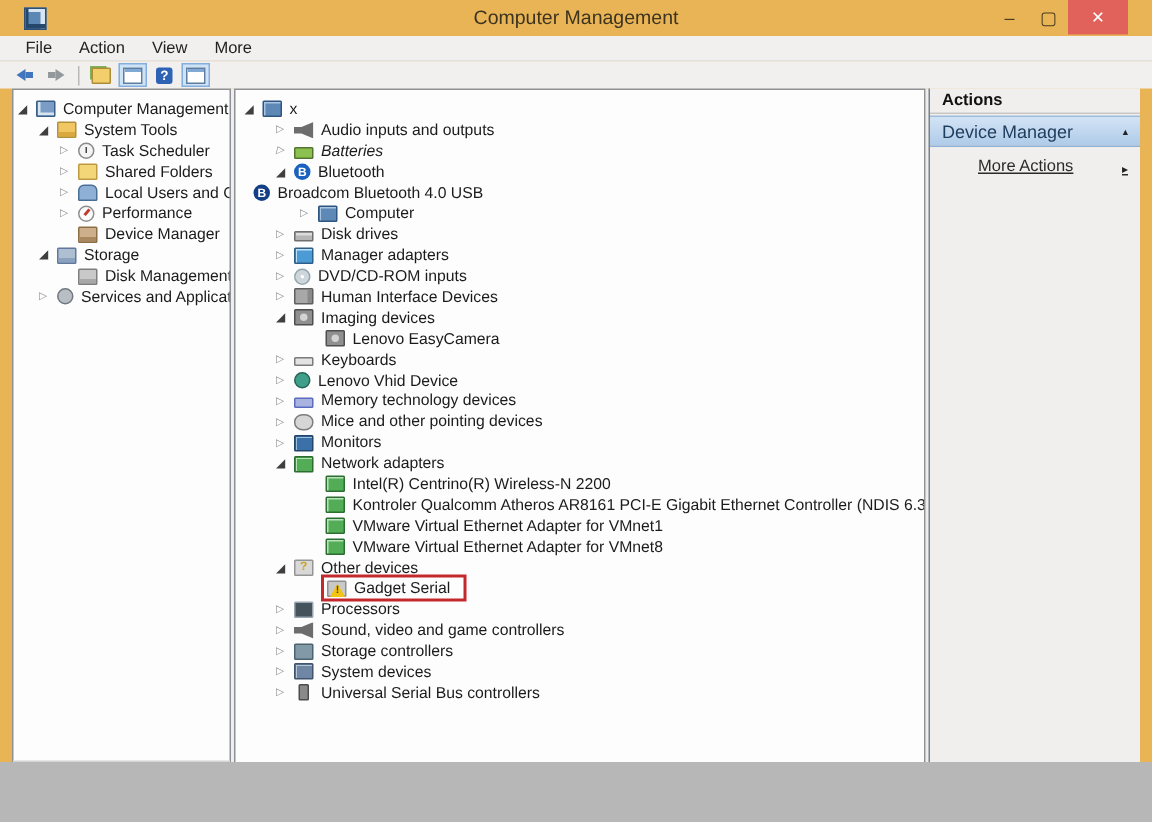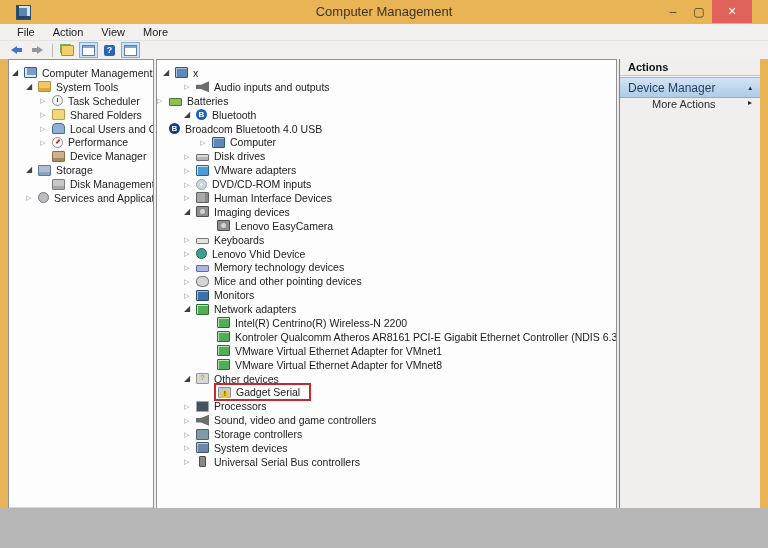--- a/index.html
+++ b/index.html
@@ -93,21 +93,21 @@
   
   .hscroll{position:absolute;left:0;right:0;bottom:0;height:14px;background:#f3f2f1;border-top:1px solid #d5d5d5;display:flex;align-items:center;}
   .harrow{width:14px;font-size:6px;color:#5a5a5a;text-align:center;}
   .hthumb{height:10px;width:88px;background:#c6c6c6;border-radius:1px;}
   .hspacer{flex:1;}
 
   
   .actions-header{height:16px;line-height:16px;font-size:11px;font-weight:bold;color:#111;padding-left:8px;border-bottom:1px solid #c9c7c5;}
   .dm-bar{height:19px;margin-top:1px;background:linear-gradient(#d3e3f5,#aecbe8);border-top:1px solid #9dbcd9;border-bottom:1px solid #8fb0d2;display:flex;align-items:center;justify-content:space-between;padding:0 8px;font-size:12px;color:#1e3c5c;}
   .dm-bar .tri{font-size:7px;color:#222;}
-  .more-actions{height:19px;display:flex;align-items:flex-start;justify-content:space-between;padding:0 8px 0 32px;font-size:11px;color:#2b2b2b;}
+  .more-actions{height:19px;display:flex;align-items:flex-end;justify-content:space-between;padding:0 8px 0 32px;font-size:11px;color:#2b2b2b;text-decoration:underline;}
   .more-actions .tri{font-size:8px;color:#222;}
 
   
   .statusbar{position:absolute;left:8px;top:523px;width:752px;height:15px;background:#e9e8e6;}
 </style>
 </head>
 <body>
 
 <div class="frame">
 
@@ -206,21 +206,21 @@
           <div class="trow" style="padding-left: 6px;">
             <span class="exp expanded">◢</span>
             <span class="ic ic-computer-icon"></span>
             <span class="lbl">x</span>
           </div>
           <div class="trow" style="padding-left: 27px;">
             <span class="exp collapsed">▷</span>
             <span class="ic ic-speaker-icon"></span>
             <span class="lbl">Audio inputs and outputs</span>
           </div>
-          <div class="trow" style="">
+          <div class="trow" style="padding-left: 27px; font-style: italic;">
             <span class="exp collapsed">▷</span>
             <span class="ic ic-battery-icon"></span>
             <span class="lbl">Batteries</span>
           </div>
           <div class="trow" style="padding-left: 27px;">
             <span class="exp expanded">◢</span>
             <span class="ic ic-bluetooth-icon"></span>
             <span class="lbl">Bluetooth</span>
           </div>
           <div class="trow" style="">
@@ -234,21 +234,21 @@
             <span class="lbl">Computer</span>
           </div>
           <div class="trow" style="padding-left: 27px;">
             <span class="exp collapsed">▷</span>
             <span class="ic ic-disk-icon"></span>
             <span class="lbl">Disk drives</span>
           </div>
           <div class="trow" style="padding-left: 27px;">
             <span class="exp collapsed">▷</span>
             <span class="ic ic-display-icon"></span>
-            <span class="lbl">VMware adapters</span>
+            <span class="lbl">Manager adapters</span>
           </div>
           <div class="trow" style="padding-left: 27px;">
             <span class="exp collapsed">▷</span>
             <span class="ic ic-dvd-icon"></span>
             <span class="lbl">DVD/CD-ROM inputs</span>
           </div>
           <div class="trow" style="padding-left: 27px;">
             <span class="exp collapsed">▷</span>
             <span class="ic ic-hid-icon"></span>
             <span class="lbl">Human Interface Devices</span>

